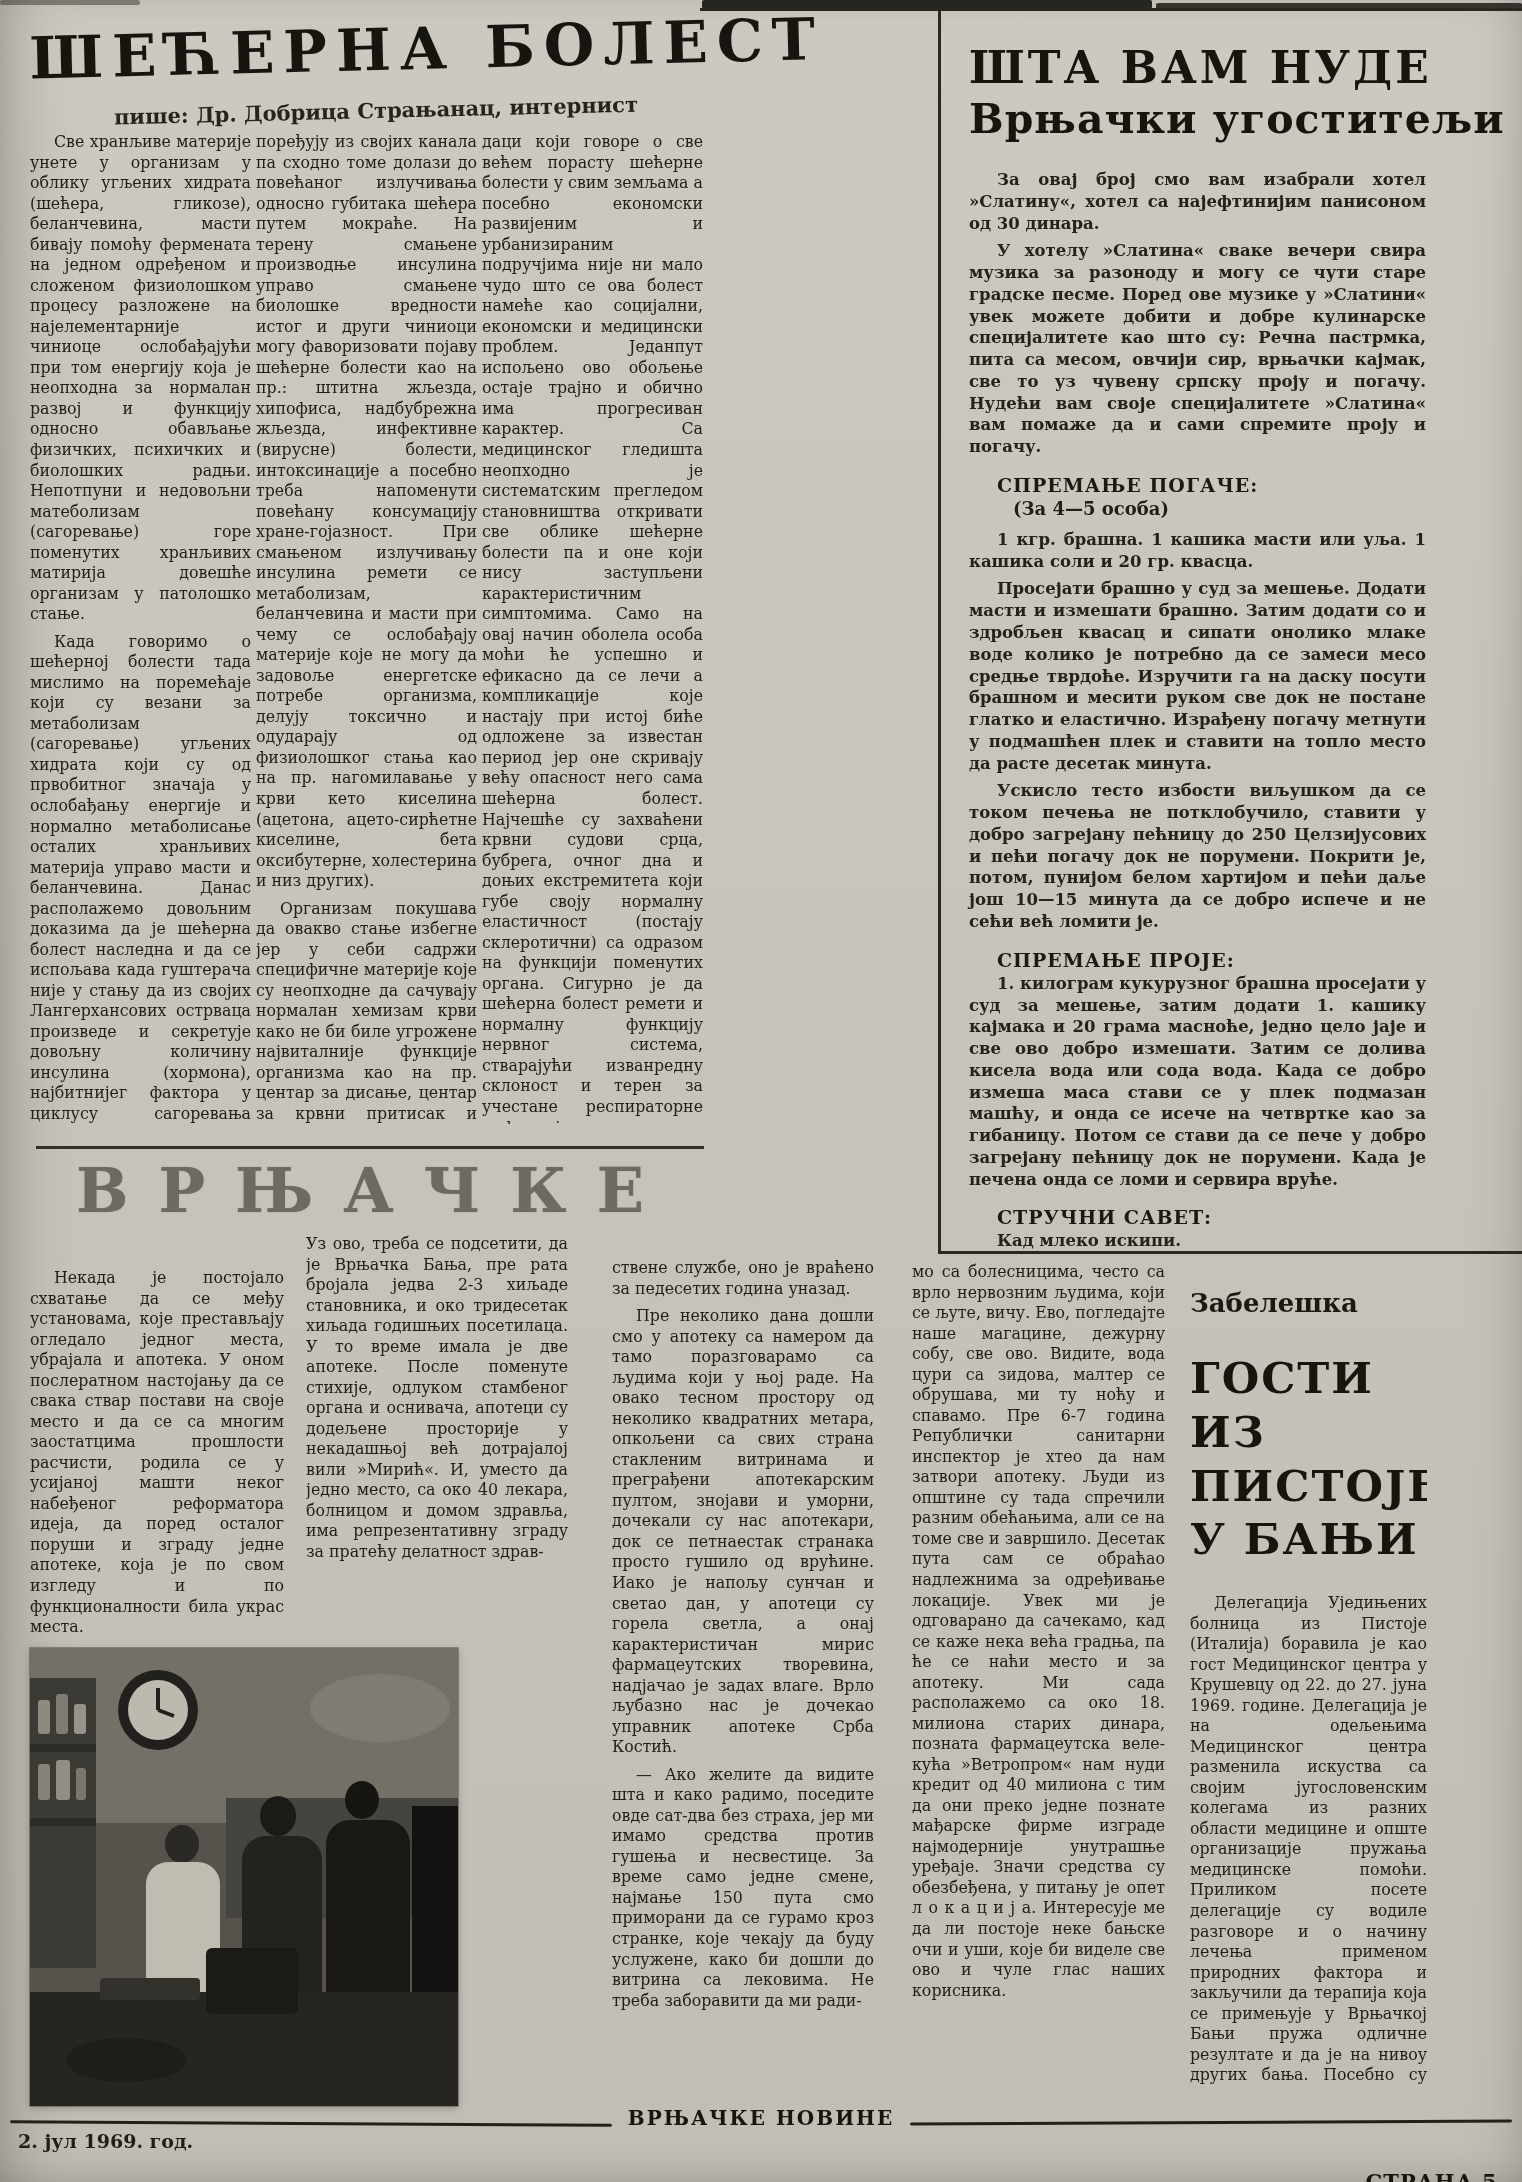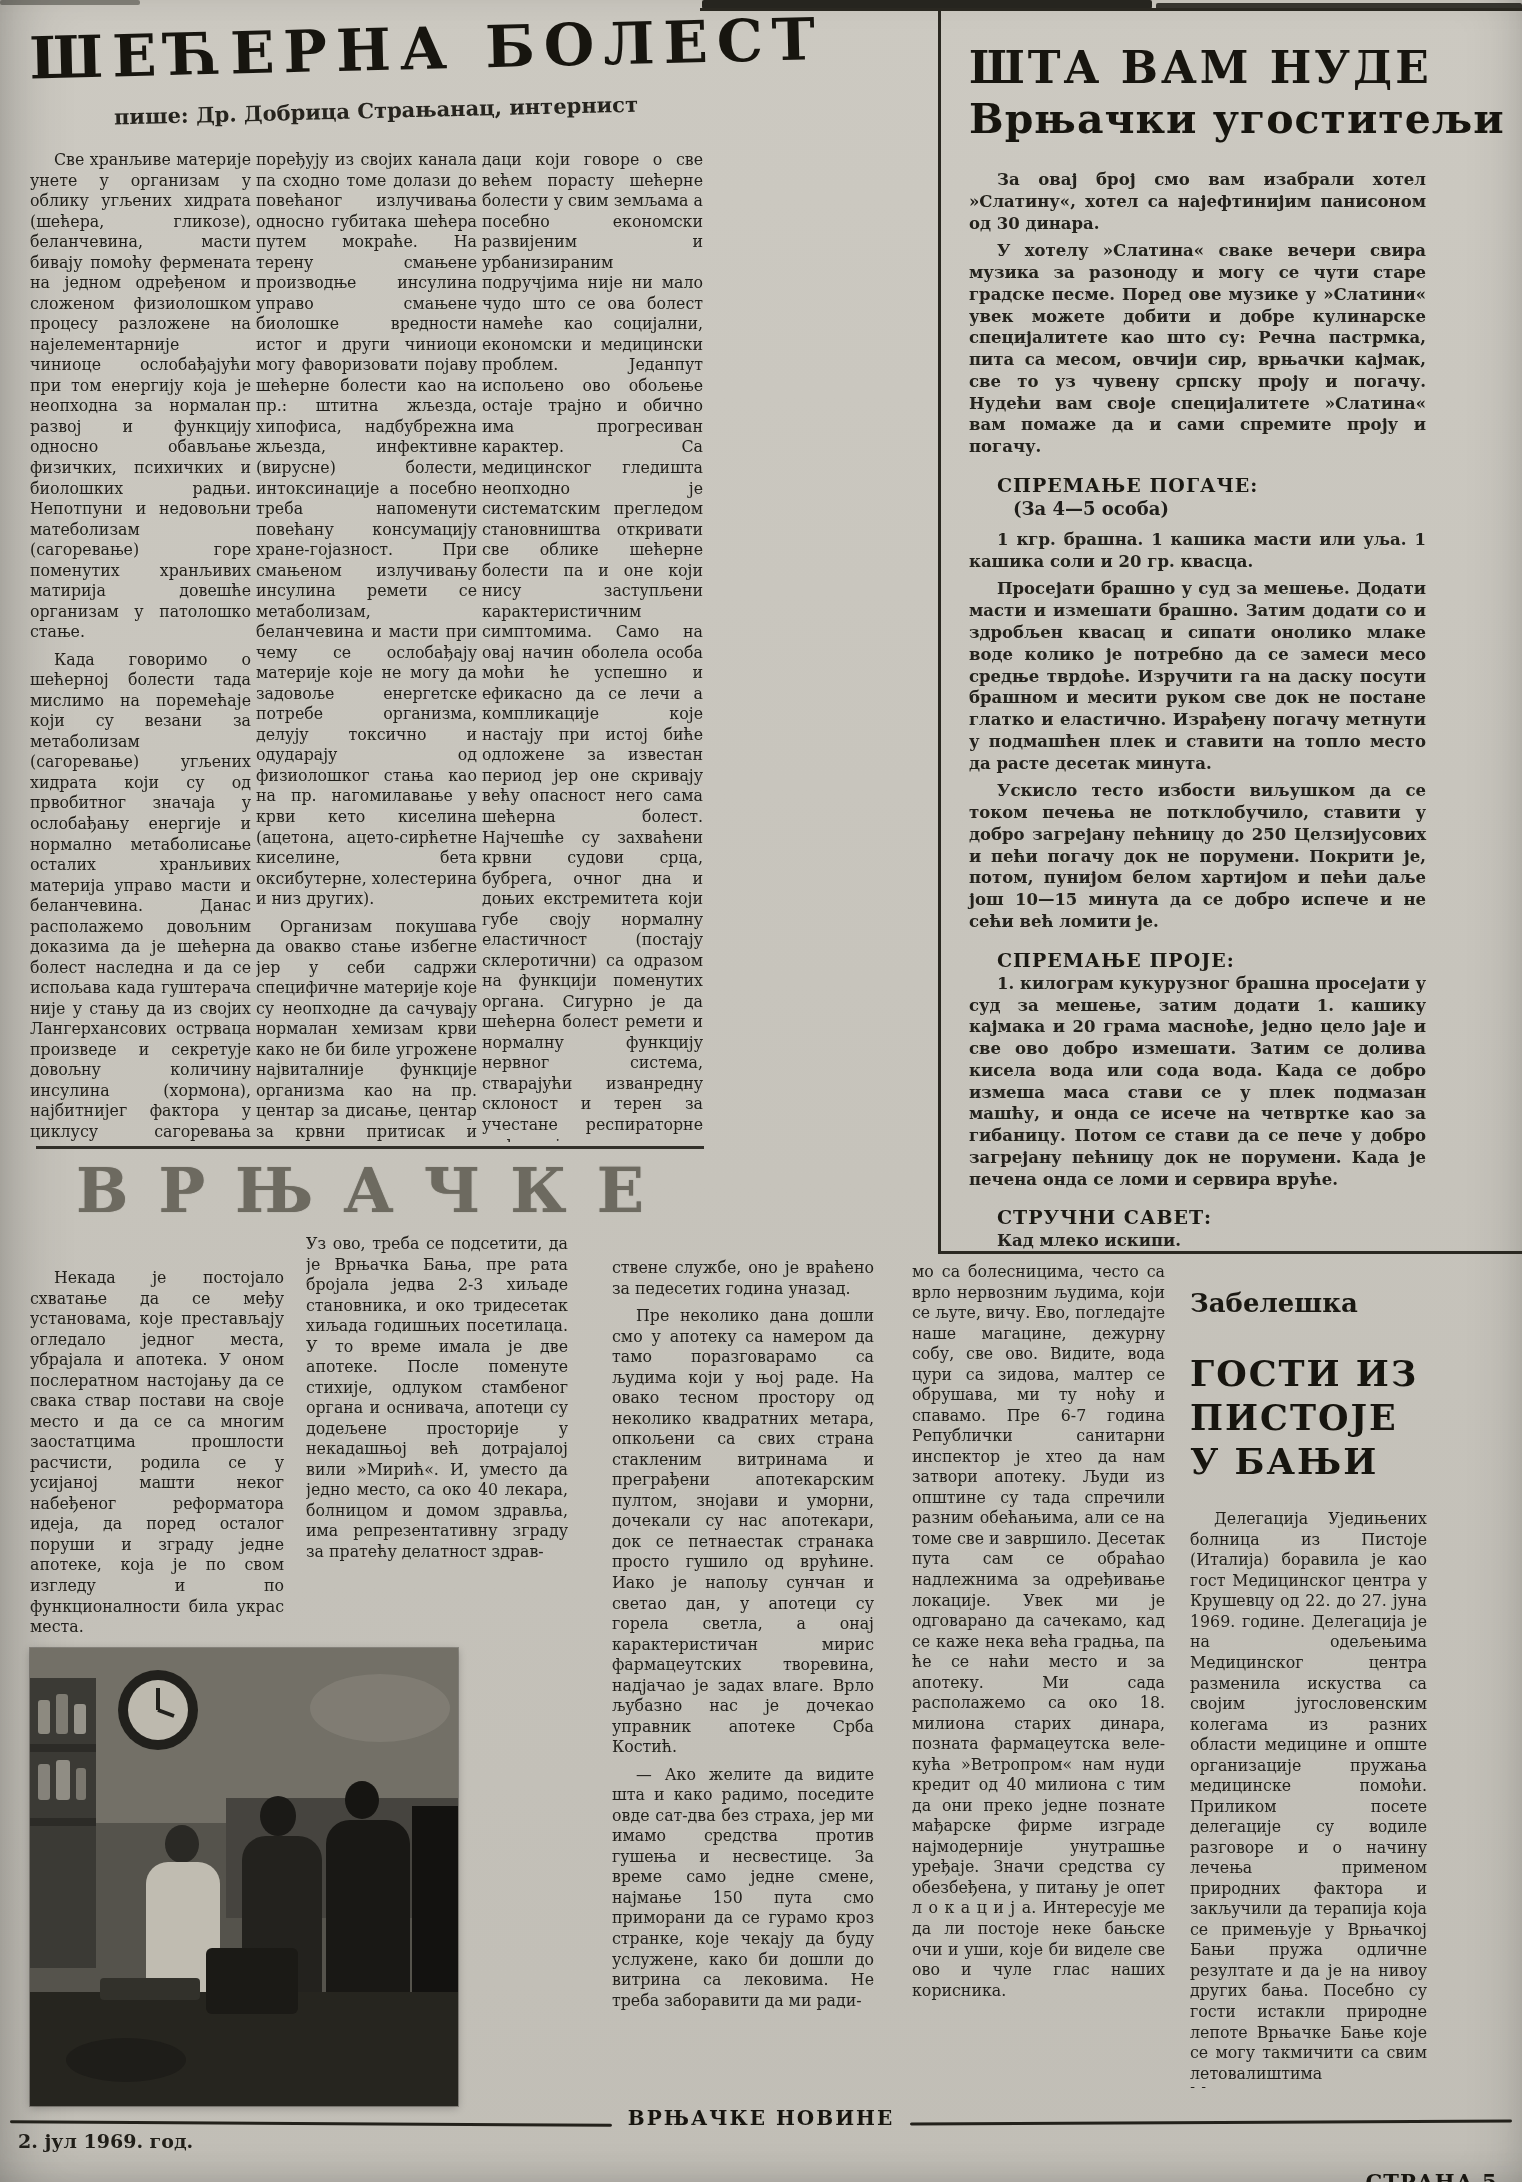--- a/index.html
+++ b/index.html
@@ -12,21 +12,21 @@
   .scan-strip{position:absolute;background:#26251f;border-radius:2px;}
 
   
   .masthead{position:absolute;left:30px;top:16px;width:690px;transform:rotate(-1.4deg);}
   .masthead h1{
     margin:0;text-align:center;font-size:58px;font-weight:bold;letter-spacing:9px;
     color:#17150f;font-family:"DejaVu Serif",serif;white-space:nowrap;
   }
   .byline{margin-top:14px;text-align:center;font-size:21px;font-weight:bold;color:#26241e;}
 
-  .cols3{position:absolute;left:30px;top:150px;width:692px;height:992px;display:flex;gap:5px;overflow:hidden;}
+  .cols3{position:absolute;left:30px;top:132px;width:692px;height:992px;display:flex;gap:5px;overflow:hidden;}
   .cols3 .col{width:221px;overflow:hidden;}
   .bodytext p{
     margin:0 0 7px 0;font-size:15.8px;line-height:1.30;text-align:justify;
     text-indent:24px;color:#22201b;
   }
   .bodytext p.cont{text-indent:0;}
 
   .divider{position:absolute;left:36px;top:1146px;width:668px;height:3px;background:#32302a;}
 
   
@@ -61,21 +61,21 @@
     margin:0 0 6px 0;font-size:16.5px;line-height:1.32;text-align:justify;
     font-weight:bold;color:#24221c;text-indent:28px;
   }
   .panel-h{margin:16px 0 2px 0;font-size:19px;font-weight:bold;letter-spacing:1px;color:#1b1913;text-indent:28px;}
   .panel-sub{margin:0 0 10px 0;font-size:18px;font-weight:bold;text-indent:44px;}
 
   
   .note{position:absolute;left:1190px;top:1288px;width:237px;height:800px;overflow:hidden;}
   .note-label{font-size:26px;font-weight:bold;color:#1b1913;margin:0 0 34px 0;}
   .note-title{
-    margin:0 0 26px 0;font-size:35px;line-height:1.25;font-weight:bold;letter-spacing:2px;
+    margin:0 0 26px 0;font-size:43px;line-height:1.25;font-weight:bold;letter-spacing:2px;
     color:#17150f;white-space:pre-line;
   }
   .note .bodytext p{font-size:15.8px;}
 
   
   .footer-row{position:absolute;left:0;top:2106px;width:1522px;display:flex;align-items:center;gap:16px;box-sizing:border-box;padding:0 10px;text-align:center;}
   .footer-line{flex:1;height:3px;background:#23211b;border-radius:3px;}
   .footer-line.curve-l{transform:translateY(5px) rotate(.35deg);}
   .footer-line.curve-r{transform:translateY(4px) rotate(-.3deg);}
   .footer-paper{font-size:20px;font-weight:bold;letter-spacing:2px;color:#17150f;white-space:nowrap;}

